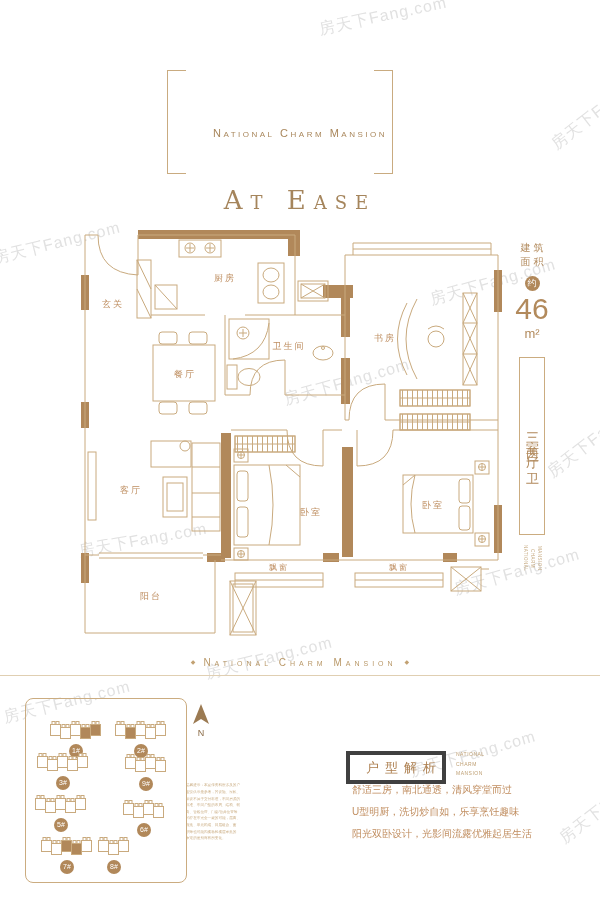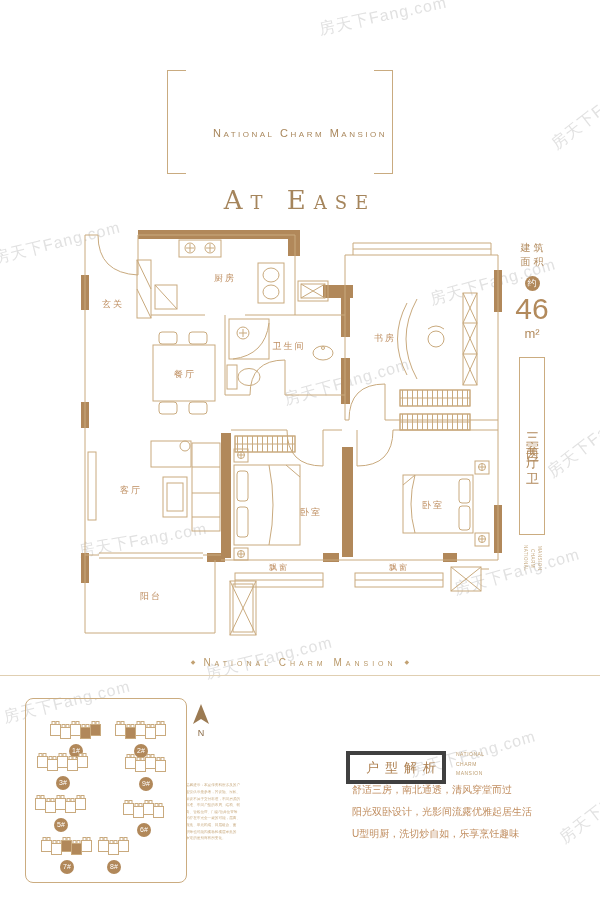--- a/index.html
+++ b/index.html
@@ -413,17 +413,17 @@
   <div class="analysis-box">
     <span>户型解析</span>
   </div>
   <div class="analysis-brand" id="analysis-brand">
       <div>National</div>
       <div>Charm</div>
       <div>Mansion</div>
     </div>
   <div class="analysis-paragraphs" id="analysis-paragraphs">
       <div>舒适三房，南北通透，清风穿堂而过</div>
+      <div>U型明厨，洗切炒自如，乐享烹饪趣味</div>
       <div>阳光双卧设计，光影间流露优雅起居生活</div>
-      <div>U型明厨，洗切炒自如，乐享烹饪趣味</div>
     </div>
 
 </div>
 
 </body></html>

